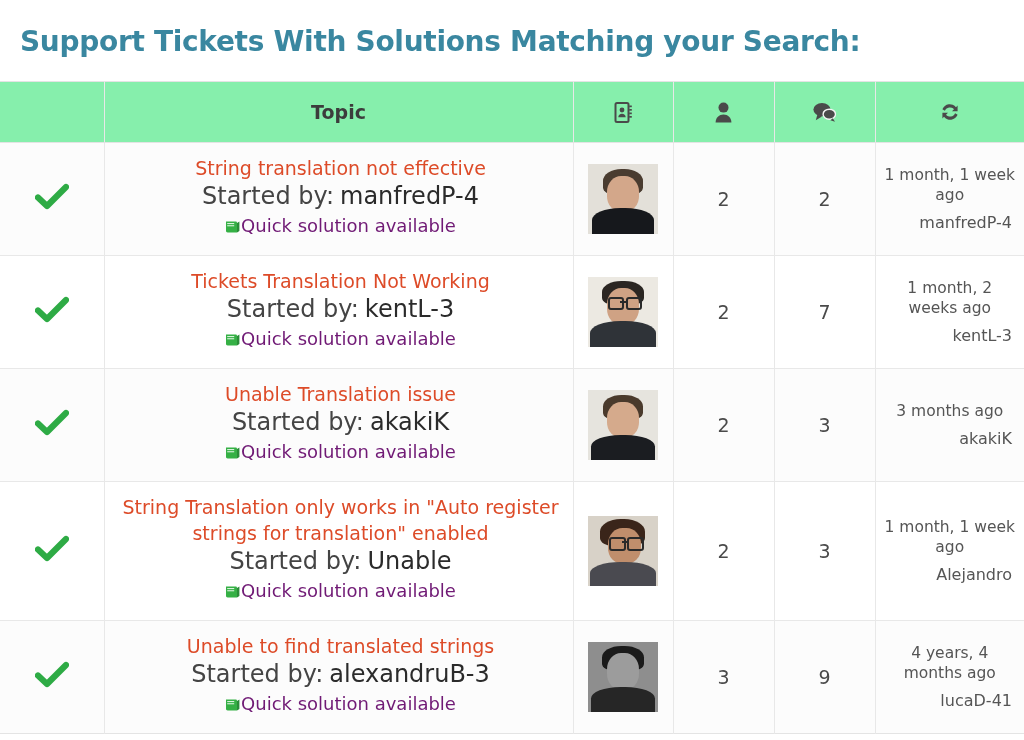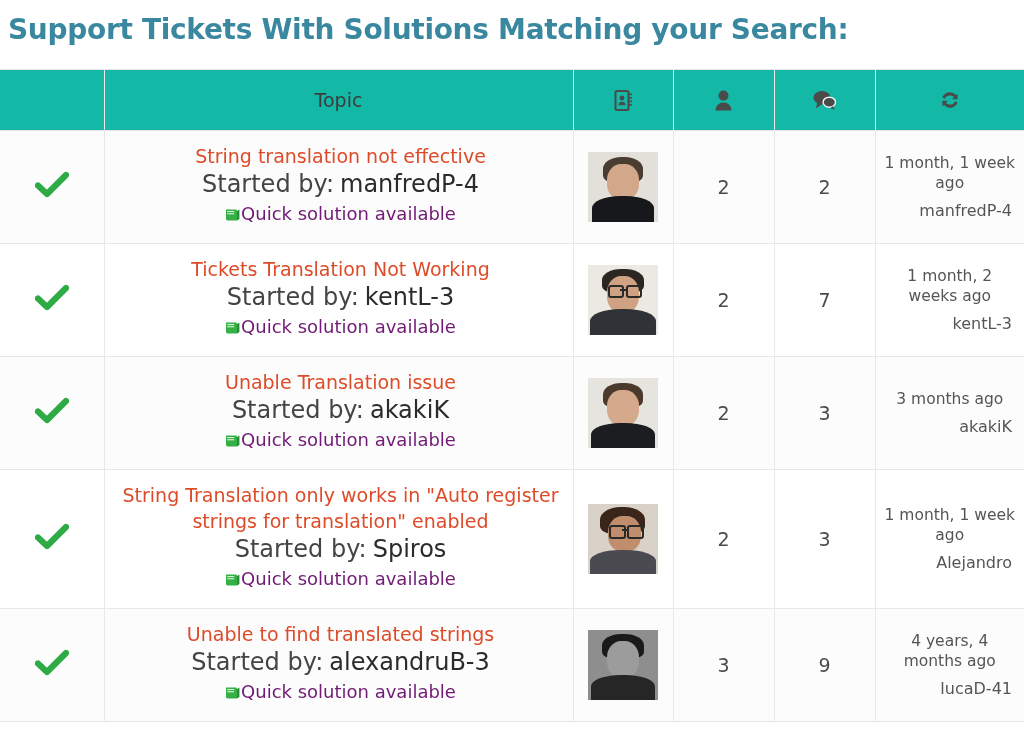--- a/index.html
+++ b/index.html
@@ -19,21 +19,21 @@
     box-sizing: border-box;
   }
 
   
   .page-title {
     font-family: "DejaVu Sans", sans-serif;
     font-size: 28px;
     font-weight: bold;
     color: #3a87a0;
     letter-spacing: -0.3px;
-    margin: 4px;
+    margin: 16px;
     padding: 6px 0 0 4px;
     line-height: 40px;
     white-space: nowrap;
   }
 
   
   table.tickets {
     width: 1024px;
     border-collapse: collapse;
     table-layout: fixed;
@@ -43,27 +43,27 @@
   }
 
   table.tickets col.c-status   { width: 104px; }
   table.tickets col.c-topic    { width: 469px; }
   table.tickets col.c-avatar   { width: 100px; }
   table.tickets col.c-voices   { width: 101px; }
   table.tickets col.c-posts    { width: 101px; }
   table.tickets col.c-freshness{ width: 149px; }
 
   thead th {
-    background: #14b8a6;
+    background: #86efac;
     border-left: 1px solid #e8e8e8;
     border-bottom: 1px solid #e4e4e4;
     height: 60px;
     vertical-align: middle;
     text-align: center;
-    font-weight: normal;
+    font-weight: bold;
     color: #3c3c3c;
     font-size: 19px;
     padding: 0;
   }
   thead th.first { border-left: none; }
   thead th.topic-head {
     font-size: 19px;
     color: #3c3c3c;
   }
   thead th .hicon svg { display:block; margin: 0 auto; }
@@ -359,21 +359,21 @@
         <td class="first status-cell">
           <span class="check-icon">
             <svg width="34" height="28" viewBox="0 0 34 28">
               <path d="M3 14.5 L12 23 L31 4" fill="none" stroke="#2eab45" stroke-width="6.2" stroke-linecap="round" stroke-linejoin="round"></path>
             </svg>
           </span>
         </td>
         <td class="topic-cell">
           <a class="topic-link" href="#">String Translation only works in "Auto register strings for translation" enabled</a>
           <div class="started-by">
-            <span>Started by:</span><span class="author">Spiros</span>
+            <span>Started by:</span><span class="author">Unable</span>
           </div>
           <a class="quick-solution" href="#"><span class="book-icon"><svg width="15" height="14" viewBox="0 0 15 14">
                   <path d="M1 1.6h9.4c1 0 1.6.5 1.6 1.3v9.5H2.6C1.7 12.4 1 11.9 1 11z" fill="#35b045"></path>
                   <path d="M12 2.9l2.4-1.3v9.4L12 12.4z" fill="#2a8c38"></path>
                   <rect x="2.2" y="3" width="7" height="1.1" fill="#d9f2dc"></rect>
                   <rect x="2.2" y="5.2" width="7" height="1.1" fill="#d9f2dc"></rect>
                 </svg></span><span>Quick solution available</span></a>
         </td>
         <td class="avatar-cell">
           <span class="avatar">

